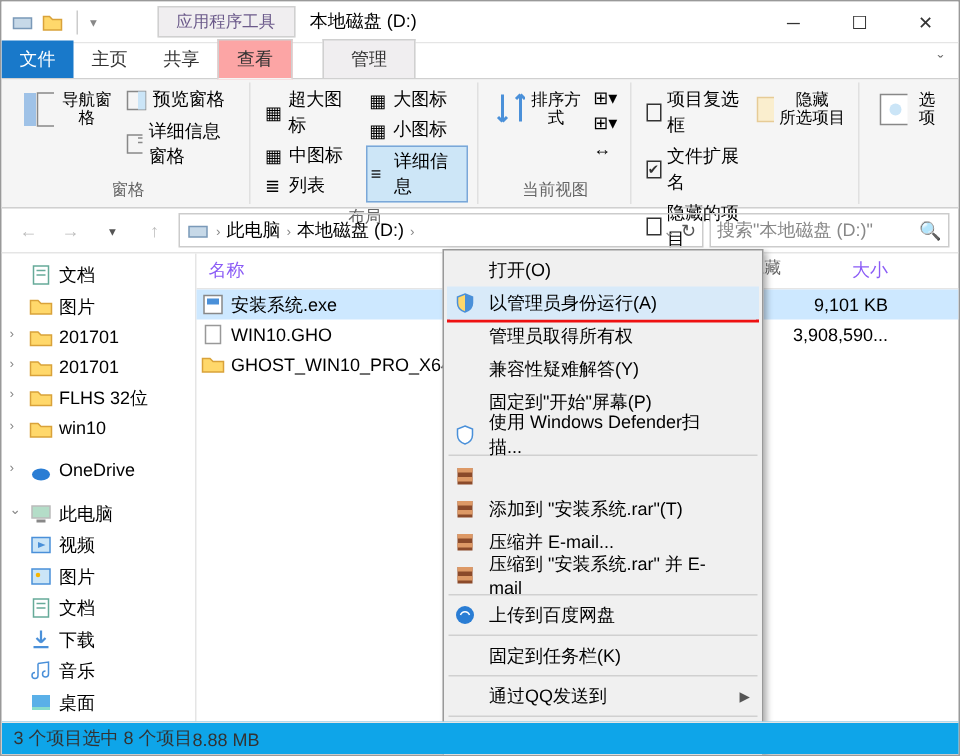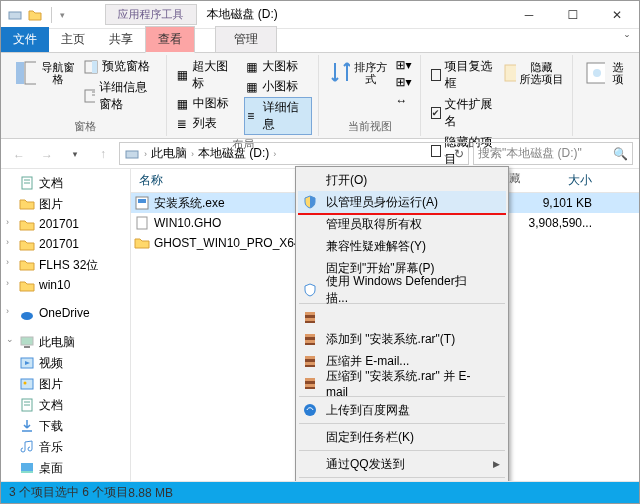--- a/index.html
+++ b/index.html
@@ -40,21 +40,21 @@
 .search{width:160px;height:23px;border:1px solid #ccc;display:flex;align-items:center;padding:0 4px;color:#888;gap:4px}
 .main{display:flex;height:312px}
 .tree{width:130px;border-right:1px solid #e5e5e5;overflow:auto;padding:4px 0}
 .tree .item{display:flex;align-items:flex-start;gap:4px;padding:2px 4px 2px 18px;white-space:nowrap}
 .tree .item.l2{}
 .tree .chev{width:9px;color:#888;font-size:9px;margin-left:-13px}
 .tree .ic{width:16px;height:16px;flex-shrink:0}
 .tree .sp{height:8px}
 .list{flex:1;position:relative}
 .list-head{height:24px;display:flex;border-bottom:1px solid #e5e5e5;align-items:center}
-.list-head .col{padding:0 8px;color:#0c4a6e;border-right:1px solid transparent}
+.list-head .col{padding:0 8px;color:#8b5cf6;border-right:1px solid transparent}
 .list-body{padding:0}
 .row{height:20px;display:flex;align-items:center;padding-left:3px}
 .row.sel{background:#cde8ff}
 .row .ic{width:16px;height:16px;margin-right:4px;flex-shrink:0}
 .row .nm{width:178px;overflow:hidden;text-overflow:ellipsis;white-space:nowrap}
 .row .sz{width:78px;text-align:right;padding-right:8px}
 .ctx{position:absolute;left:294px;top:165px;width:214px;background:#f0f0f0;border:1px solid #999;box-shadow:2px 2px 4px rgba(0,0,0,0.3);padding:2px}
 .ctx .mi{display:flex;align-items:center;height:22px;padding:0 18px 0 28px;position:relative}
 .ctx .mi.hl{background:#d8eaf9}
 .ctx .mi .mic{position:absolute;left:4px;width:16px;height:16px}
@@ -478,15 +478,15 @@
       <span class="arw">▶</span>
     </div>
     <div class="msep"></div>
     <div class="mi">
       <span>还原以前的版本(V)</span>
     </div>
   </div>
 
 <div class="status">
   <span>3 个项目</span>
-  <span>选中 6 个项目</span>
+  <span>选中 8 个项目</span>
   <span>8.88 MB</span>
 </div>
 
 </body></html>

